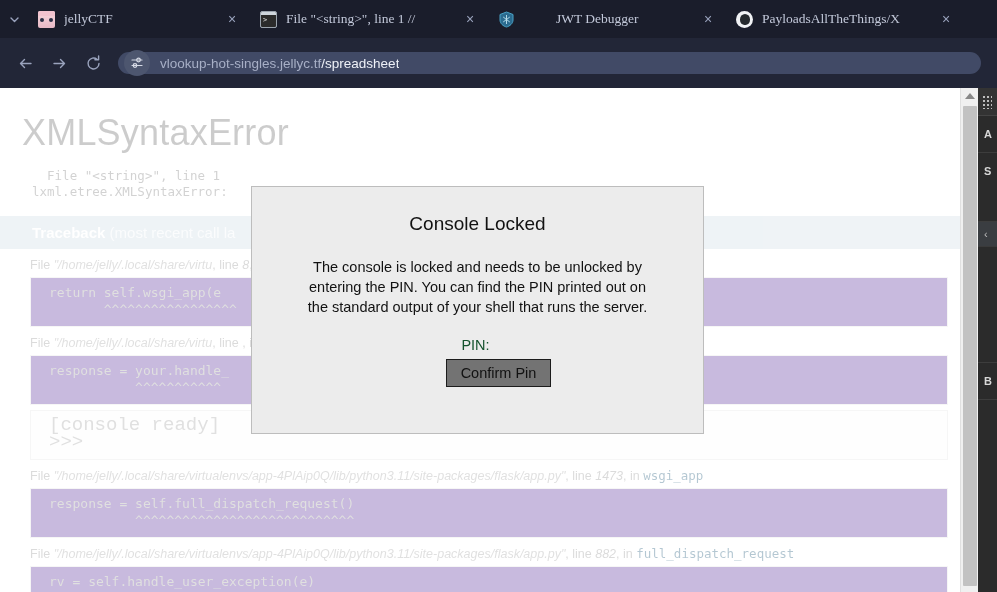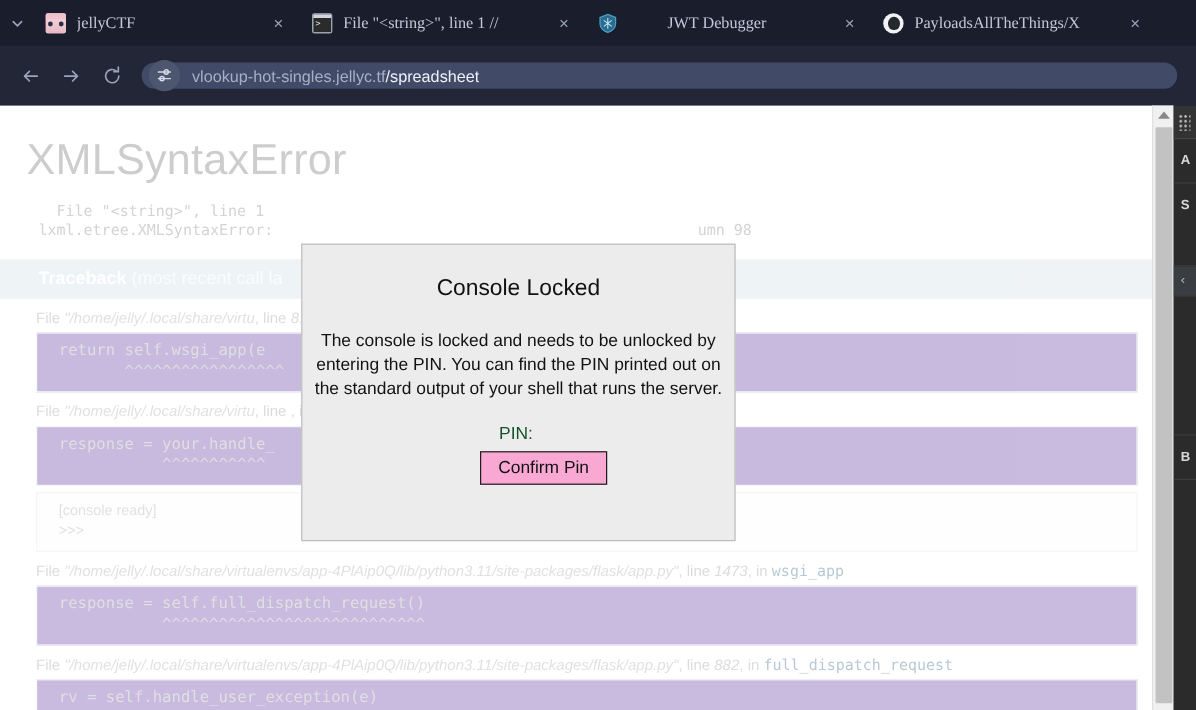--- a/index.html
+++ b/index.html
@@ -136,21 +136,21 @@
   .frame-file .fn { font-family: "DejaVu Sans Mono", monospace; font-size: 12.5px; color: #0c4a6e; }
   .frame-code {
     border: 1px solid #e2e2e2; background: #4c1d95;
     margin: 5px 8px 0 8px; padding: 6px 10px 8px 18px;
     font-family: "DejaVu Sans Mono", monospace; font-size: 13px; color: #9a9a9a;
     line-height: 17px; white-space: pre; overflow: hidden;
   }
   .console-box {
     border: 1px solid #e2e2e2; background: #fcfcfc;
     margin: 5px 8px 0 8px; padding: 6px 10px 8px 18px;
-    font-family: Liberation Sans, sans-serif; font-size: 12px; color: #9a9a9a;
+    font-family: Liberation Mono, monospace; font-size: 19px; color: #9a9a9a;
     line-height: 17px; white-space: pre;
   }
 
   
   .scrollbar {
     position: absolute; left: 960px; top: 88px; width: 18px; height: 504px;
     background: #f0f0f0; border-left: 1px solid #e0e0e0;
   }
   .sb-up {
     width: 18px; height: 16px; display: flex; align-items: center; justify-content: center;
@@ -190,21 +190,21 @@
   }
   .dp-row.sel { background: #3a3d41; }
   .dp-spacer { height: 116px; border-bottom: 1px solid #3d3d3d; }
 
   
   .modal-backdrop {
     position: absolute; left: 0; top: 88px; width: 978px; height: 504px;
     background: transparent;
   }
   .modal {
-    position: absolute; left: 251px; top: 203px; width: 362px; height: 248px;
+    position: absolute; left: 251px; top: 186px; width: 453px; height: 248px;
     background: #ececec; border: 1px solid #bdbdbd;
     display: flex; flex-direction: column; align-items: center;
     padding-top: 26px;
     font-family: "Liberation Sans", sans-serif;
   }
   .modal-title {
     font-size: 19px; color: #121212; font-weight: normal; margin: 0 0 22px 0;
   }
   .modal-body {
     font-size: 14.5px; color: #121212; text-align: center; line-height: 20px;
@@ -216,21 +216,21 @@
   }
   .pin-label { font-size: 14.5px; color: #14532d; margin-right: 4px; }
   .pin-input {
     width: 222px; height: 22px; border: 1px solid #1c1c1c; background: #ffffff;
     font-size: 14px; font-family: "Liberation Sans", sans-serif; color: #111;
     padding: 0 2px; outline: none; position: relative;
   }
   .pin-input-wrap { position: relative; display: inline-block; }
   .confirm-btn {
     margin-top: 6px; margin-left: 42px;
-    padding: 5px 14px; background: #f9a8d4; border: 1px solid #1c1c1c;
+    padding: 5px 14px; background: #737373; border: 1px solid #1c1c1c;
     font-size: 14.5px; color: #121212; font-family: "Liberation Sans", sans-serif;
     cursor: pointer;
   }
   .btn-row { display: flex; justify-content: center; width: 100%; }
 </style>
 </head>
 <body>
 
 <div id="app">
 

